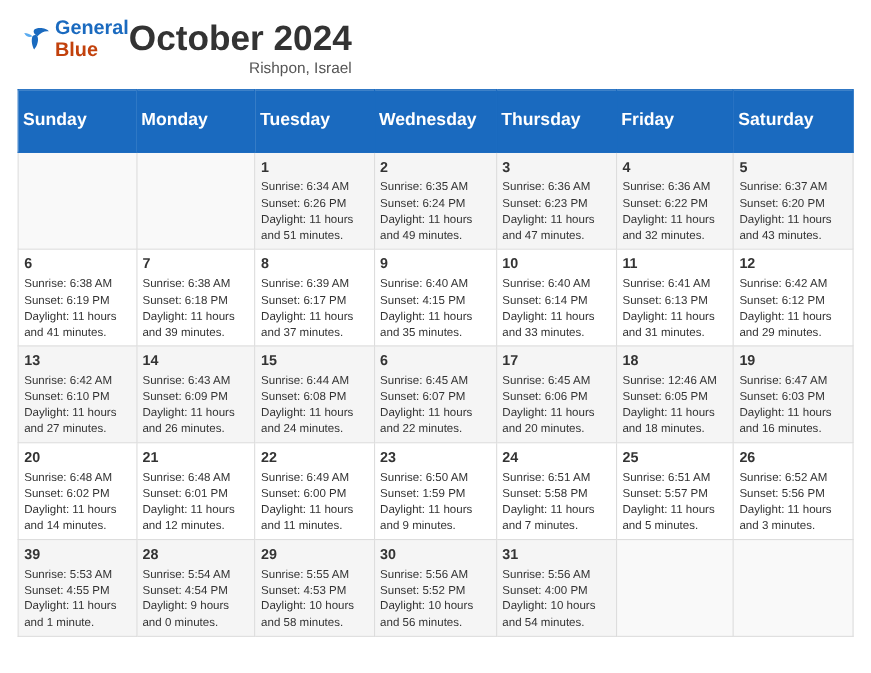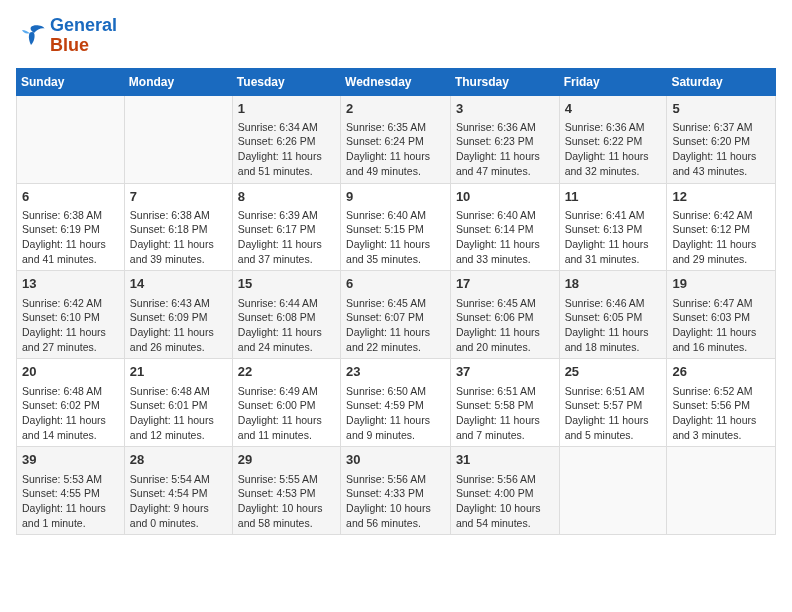--- a/index.html
+++ b/index.html
@@ -46,23 +46,23 @@
       color: #555;
     }
     table {
       width: 100%;
       border-collapse: collapse;
       font-size: 10.5px;
     }
     thead tr th {
       background-color: #1a6abf;
       color: #fff;
-      padding: 6px 4px;
+      padding: 19px 4px;
       text-align: left;
-      font-size: 12px;
+      font-size: 16px;
       border: 1px solid #1a6abf;
     }
     tbody tr td {
       vertical-align: top;
       padding: 4px 5px;
       border: 1px solid #ddd;
       width: 113px;
       min-height: 70px;
       line-height: 1.4;
       color: #333;
@@ -91,20 +91,24 @@
     <svg class="logo-bird" viewBox="0 0 40 40" xmlns="http://www.w3.org/2000/svg">
       <path d="M20 8 C24 4, 36 6, 38 10 C34 9, 28 11, 24 16 C22 14, 18 12, 20 8Z" fill="#1a6abf"></path>
       <path d="M24 16 C26 20, 24 28, 20 32 C18 28, 16 22, 18 16 C20 14, 23 14, 24 16Z" fill="#1a6abf"></path>
       <path d="M18 16 C14 18, 10 16, 8 12 C12 12, 16 14, 18 16Z" fill="#5aabf0"></path>
     </svg>
     <div>
       <div class="logo-text"><span>General</span></div>
       <div class="logo-text" style="color:#c2410c;">Blue</div>
     </div>
   </div>
+  <div class="title-block">
+    <div class="month-year">October 2024</div>
+    <div class="location">Rishpon, Israel</div>
+  </div>
 </div>
 
 <table>
   <thead>
     <tr>
     <th>Sunday</th>
         <th>Monday</th>
         <th>Tuesday</th>
         <th>Wednesday</th>
         <th>Thursday</th>
@@ -162,21 +166,21 @@
         </td>
         <td>
           <span class="day-num">8</span>
           <div>Sunrise: 6:39 AM</div>
           <div>Sunset: 6:17 PM</div>
           <div>Daylight: 11 hours and 37 minutes.</div>
         </td>
         <td>
           <span class="day-num">9</span>
           <div>Sunrise: 6:40 AM</div>
-          <div>Sunset: 5:15 PM</div>
+          <div>Sunset: 4:15 PM</div>
           <div>Daylight: 11 hours and 35 minutes.</div>
         </td>
         <td>
           <span class="day-num">10</span>
           <div>Sunrise: 6:40 AM</div>
           <div>Sunset: 6:14 PM</div>
           <div>Daylight: 11 hours and 33 minutes.</div>
         </td>
         <td>
           <span class="day-num">11</span>
@@ -217,21 +221,21 @@
           <div>Daylight: 11 hours and 22 minutes.</div>
         </td>
         <td>
           <span class="day-num">17</span>
           <div>Sunrise: 6:45 AM</div>
           <div>Sunset: 6:06 PM</div>
           <div>Daylight: 11 hours and 20 minutes.</div>
         </td>
         <td>
           <span class="day-num">18</span>
-          <div>Sunrise: 6:46 AM</div>
+          <div>Sunrise: 12:46 AM</div>
           <div>Sunset: 6:05 PM</div>
           <div>Daylight: 11 hours and 18 minutes.</div>
         </td>
         <td>
           <span class="day-num">19</span>
           <div>Sunrise: 6:47 AM</div>
           <div>Sunset: 6:03 PM</div>
           <div>Daylight: 11 hours and 16 minutes.</div>
         </td>
       </tr>
@@ -250,25 +254,25 @@
         </td>
         <td>
           <span class="day-num">22</span>
           <div>Sunrise: 6:49 AM</div>
           <div>Sunset: 6:00 PM</div>
           <div>Daylight: 11 hours and 11 minutes.</div>
         </td>
         <td>
           <span class="day-num">23</span>
           <div>Sunrise: 6:50 AM</div>
-          <div>Sunset: 4:59 PM</div>
+          <div>Sunset: 1:59 PM</div>
           <div>Daylight: 11 hours and 9 minutes.</div>
         </td>
         <td>
-          <span class="day-num">37</span>
+          <span class="day-num">24</span>
           <div>Sunrise: 6:51 AM</div>
           <div>Sunset: 5:58 PM</div>
           <div>Daylight: 11 hours and 7 minutes.</div>
         </td>
         <td>
           <span class="day-num">25</span>
           <div>Sunrise: 6:51 AM</div>
           <div>Sunset: 5:57 PM</div>
           <div>Daylight: 11 hours and 5 minutes.</div>
         </td>
@@ -294,21 +298,21 @@
         </td>
         <td>
           <span class="day-num">29</span>
           <div>Sunrise: 5:55 AM</div>
           <div>Sunset: 4:53 PM</div>
           <div>Daylight: 10 hours and 58 minutes.</div>
         </td>
         <td>
           <span class="day-num">30</span>
           <div>Sunrise: 5:56 AM</div>
-          <div>Sunset: 4:33 PM</div>
+          <div>Sunset: 5:52 PM</div>
           <div>Daylight: 10 hours and 56 minutes.</div>
         </td>
         <td>
           <span class="day-num">31</span>
           <div>Sunrise: 5:56 AM</div>
           <div>Sunset: 4:00 PM</div>
           <div>Daylight: 10 hours and 54 minutes.</div>
         </td>
         <td class="empty"></td>
         <td class="empty"></td>

